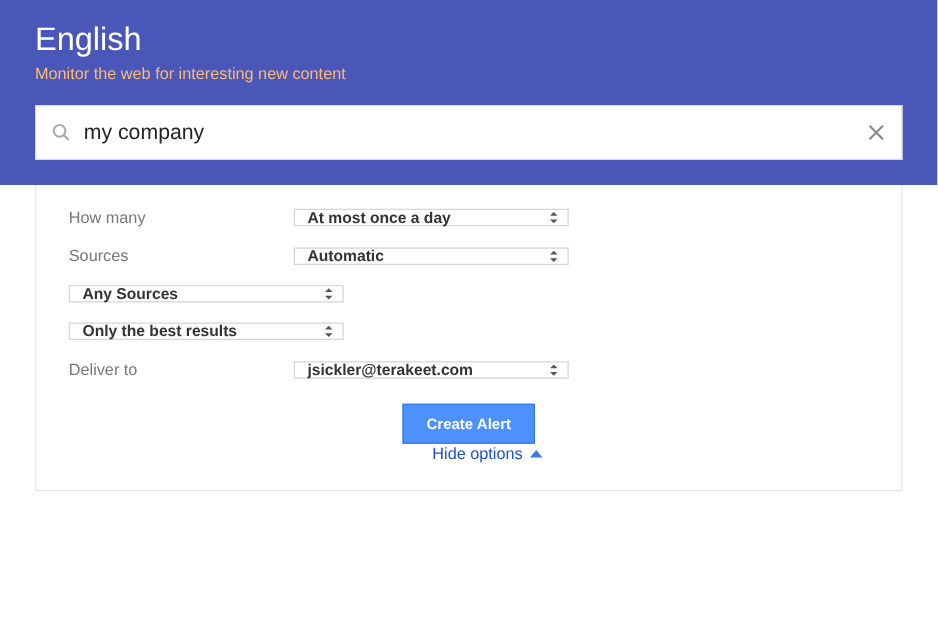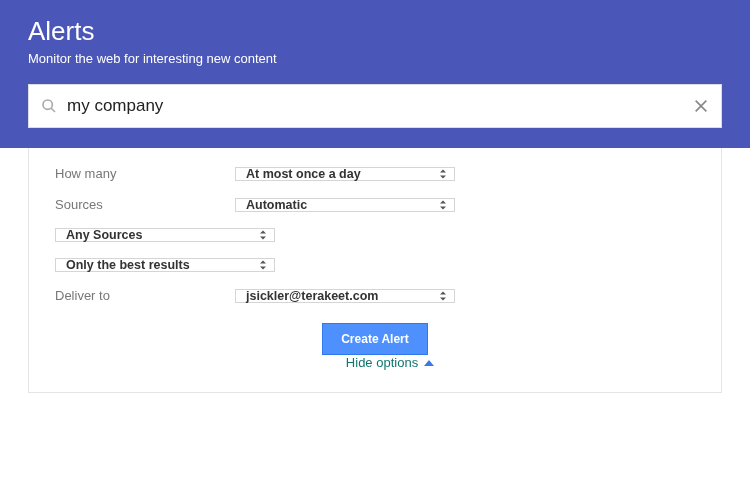--- a/index.html
+++ b/index.html
@@ -14,21 +14,21 @@
     background: #4a56b8;
     padding: 16px 28px 20px 28px;
   }
   .title {
     color: #fff;
     font-size: 26px;
     font-weight: 400;
     margin-bottom: 4px;
   }
   .subtitle {
-    color: #ffffff;
+    color: #fdba74;
     font-size: 13px;
     margin-bottom: 18px;
   }
   .searchbox {
     background: #fff;
     height: 44px;
     display: flex;
     align-items: center;
     padding: 16px 12px;
     border: 1px solid #dcdcdc;
@@ -108,33 +108,33 @@
     color: #fff;
     border: 1px solid #3079ed;
     height: 32px;
     padding: 0 18px;
     font-size: 12px;
     font-weight: 700;
     cursor: pointer;
   }
   .hide-link {
     margin-left: 30px;
-    color: #0f766e;
+    color: #1d4ed8;
     font-size: 13px;
     cursor: pointer;
     display: flex;
     align-items: center;
   }
   .hide-link svg { margin-left: 6px; }
 </style>
 </head>
 <body>
 
 <div class="header">
-  <div class="title">Alerts</div>
+  <div class="title">English</div>
   <div class="subtitle">Monitor the web for interesting new content</div>
   <div class="searchbox">
     <svg class="search-icon" viewBox="0 0 24 24" fill="none" stroke="#aaa" stroke-width="2.5">
       <circle cx="10" cy="10" r="7"></circle>
       <line x1="15" y1="15" x2="21" y2="21"></line>
     </svg>
     <input class="search-input" type="text" value="my company" style="">
     <svg class="close-icon" viewBox="0 0 24 24" fill="none" stroke="#888" stroke-width="2.5">
       <line x1="4" y1="4" x2="20" y2="20"></line>
       <line x1="20" y1="4" x2="4" y2="20"></line>

